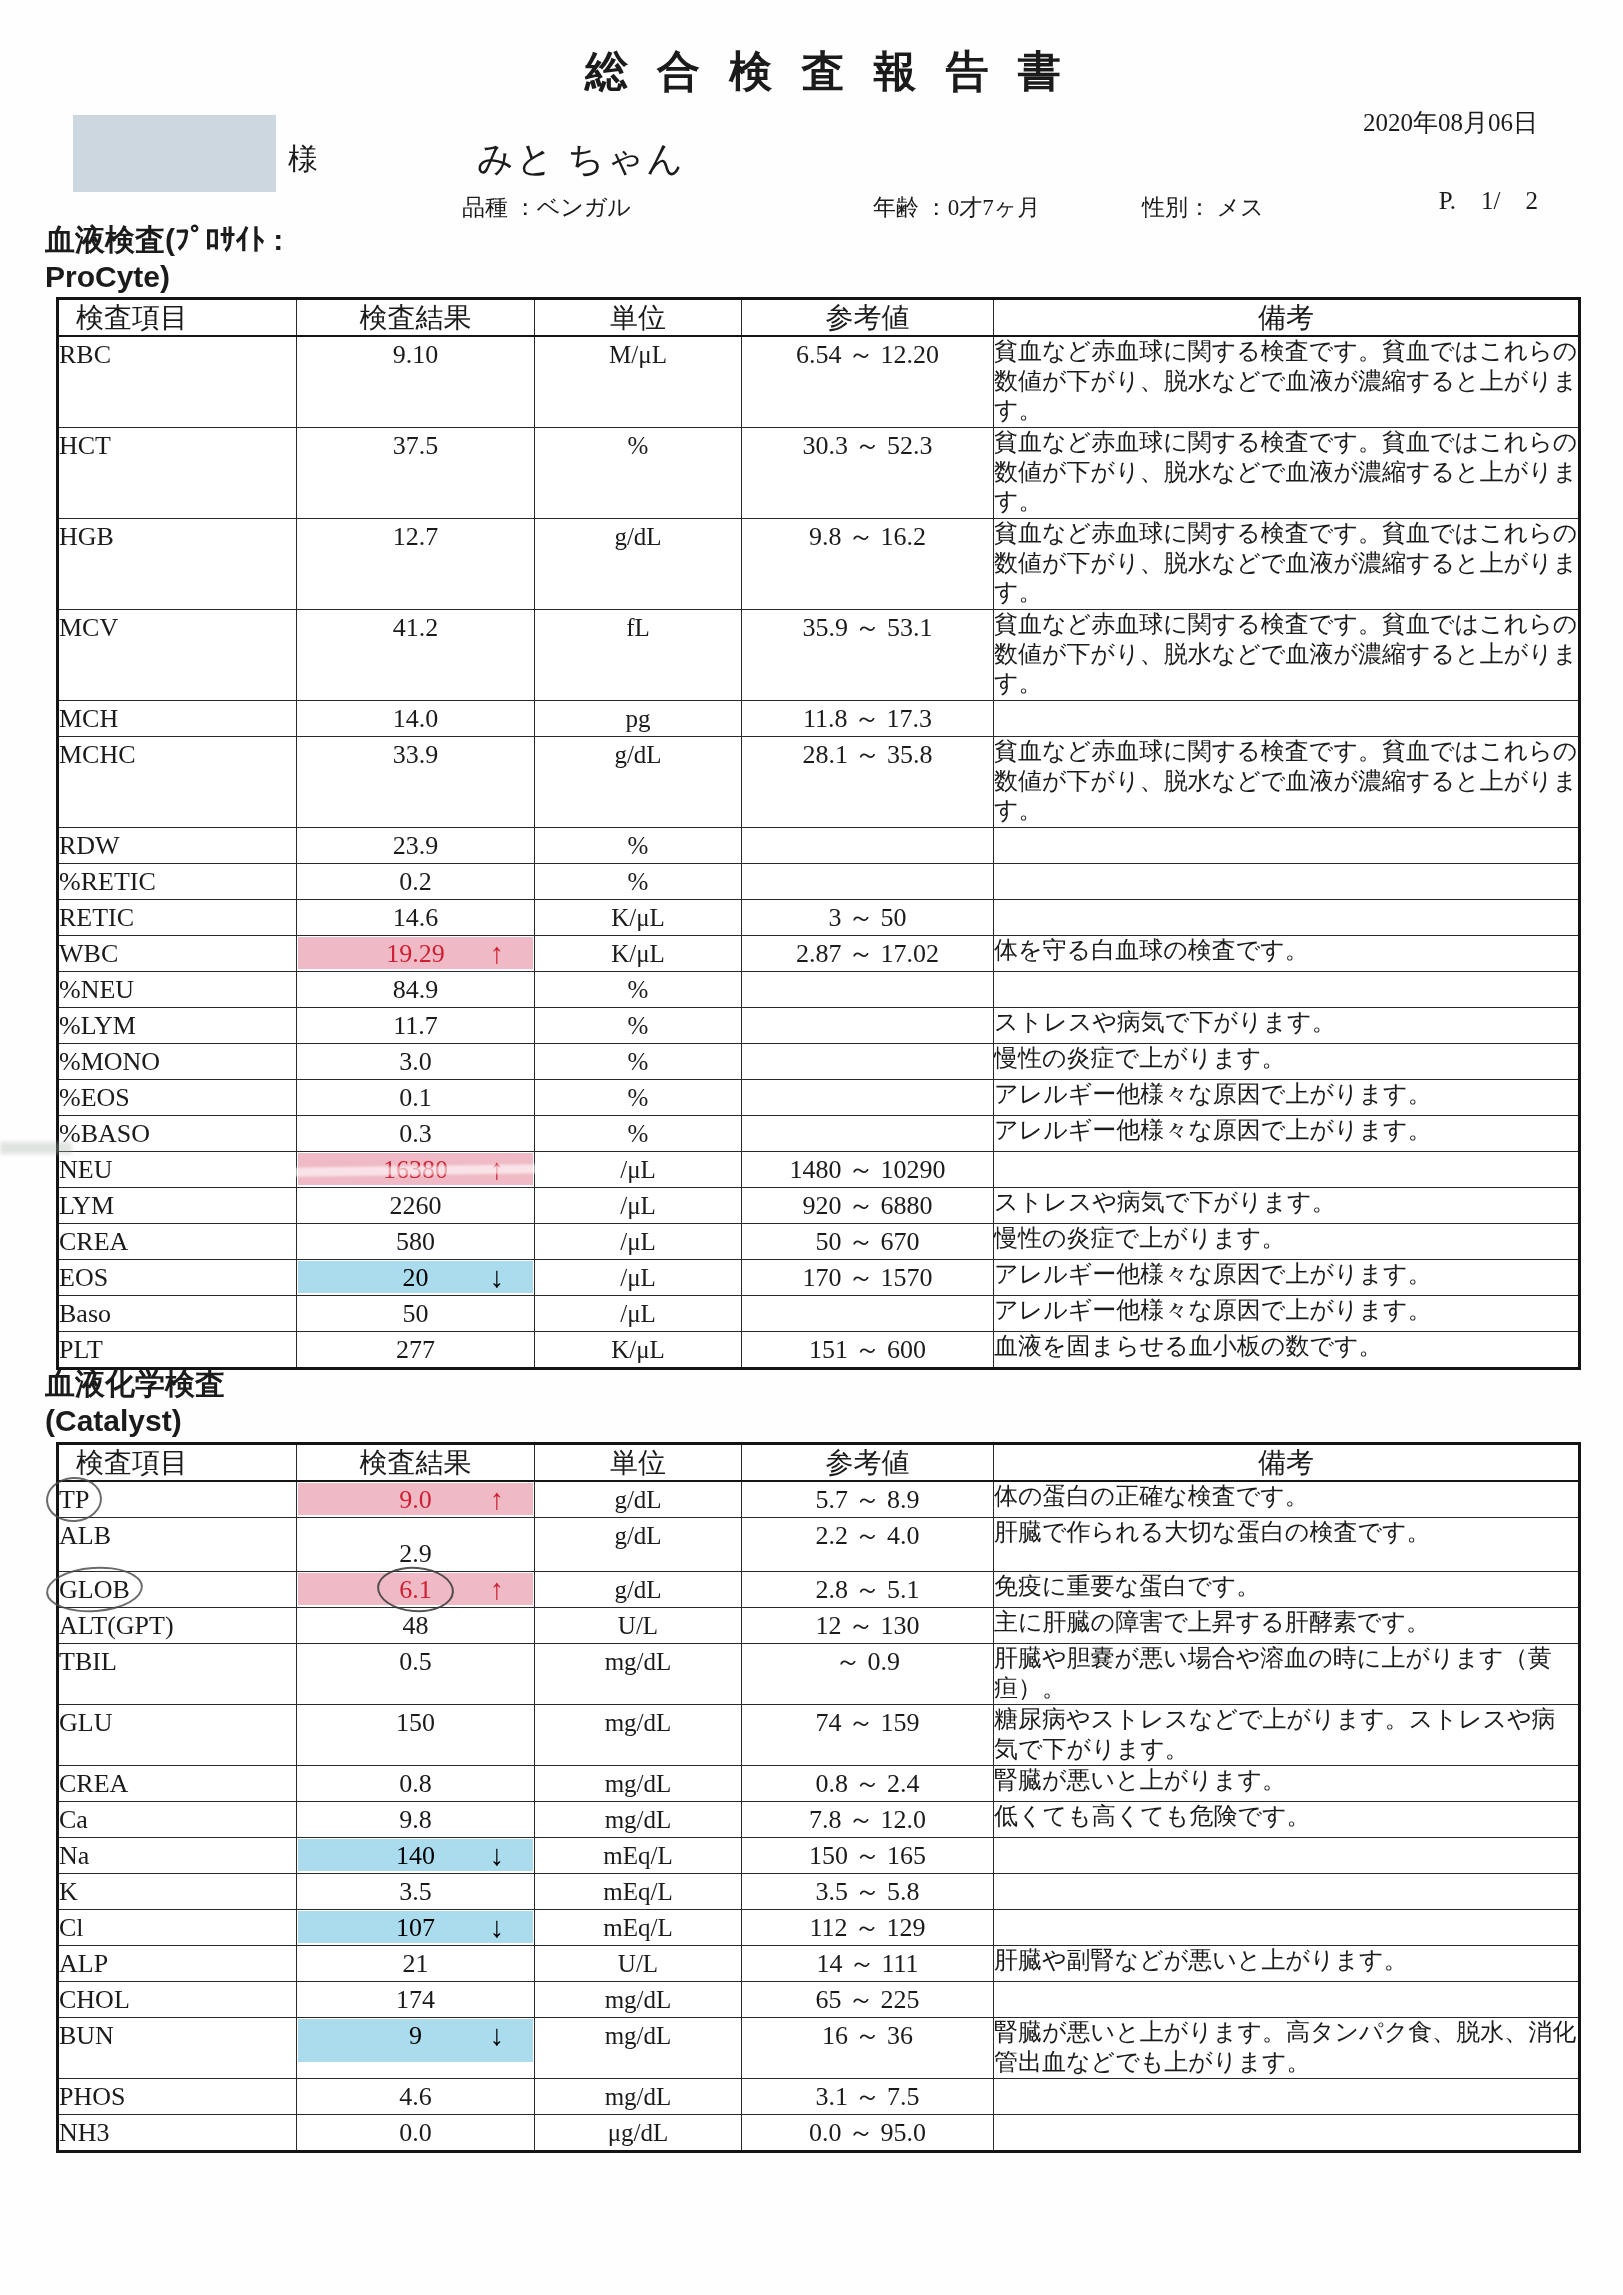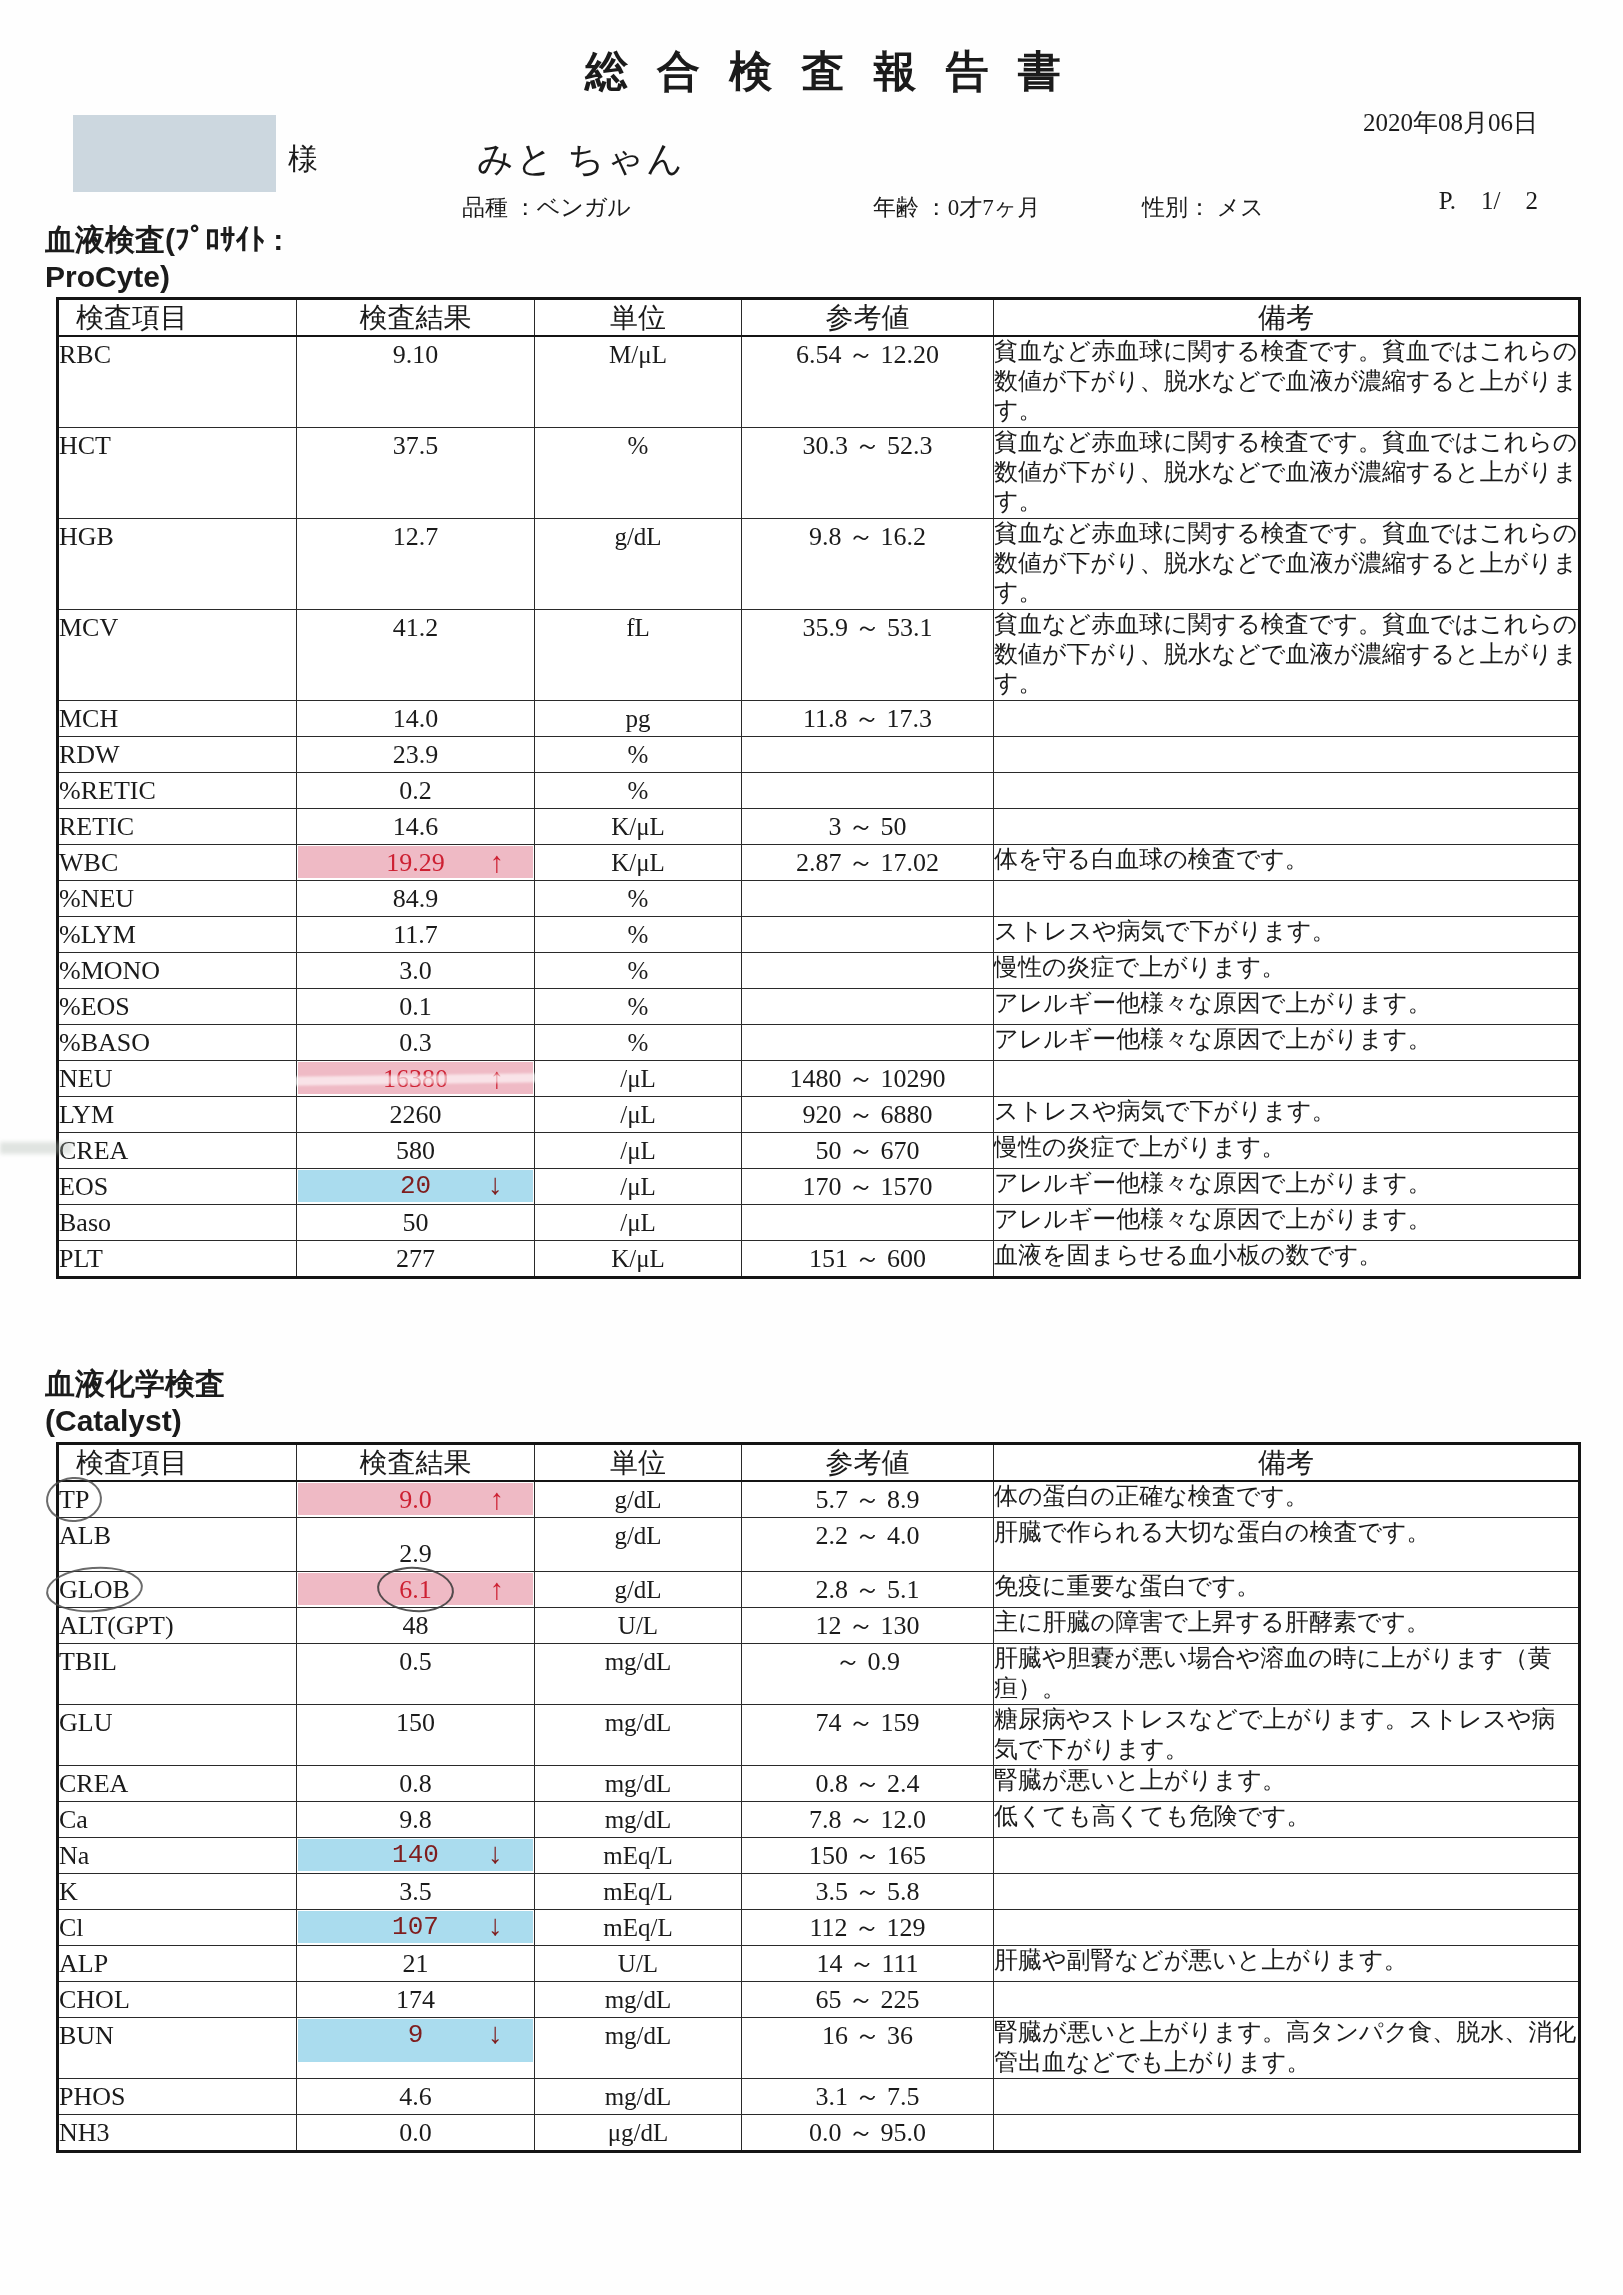--- a/index.html
+++ b/index.html
@@ -31,21 +31,21 @@
   td.c-item > span{display:inline-block;position:relative;}
   td.c-unit{text-align:center;font-size:25px;line-height:35px;}
   td.c-ref{text-align:center;font-size:26px;line-height:35px;white-space:pre;}
   td.c-note{font-size:24px;line-height:29.5px;padding:3.3px 9.2px 0 9.2px;text-align:left;}
   .vwrap{position:relative;text-align:center;}
   .val{position:relative;display:inline-block;font-size:26px;line-height:35px;z-index:1;}
   .arrow{position:absolute;right:30px;top:0;font-size:29px;line-height:35px;z-index:1;}
   .hl{position:absolute;left:1.3px;right:1.3px;top:1.3px;z-index:0;}
   .hl-pink{background:#efbac5;}
   .hl-blue{background:#aadcee;}
-  .t-red{color:#cd2032;} .t-blue{color:#7f1d1d;font-family:Liberation Mono, monospace;}
+  .t-red{color:#cd2032;} .t-blue{color:#000000;}
   .strike-band{position:absolute;left:-2.6px;right:-2.6px;top:13.7px;height:8.5px;z-index:3;
                background:rgba(255,255,255,.6);filter:blur(1.3px);transform:rotate(-0.8deg);}
   .pen-ellipse::before{content:'';position:absolute;border:2px solid rgba(70,70,70,.8);
                        border-radius:50%;pointer-events:none;}
   .pen-ellipse-item::before{inset:-5.2px -13px;transform:rotate(-4deg);}
   .pen-ellipse-val::before{inset:-5.2px -22px;transform:rotate(4deg);border-color:rgba(55,55,55,.85);}
   .smear{position:absolute;left:0;top:1142px;width:72px;height:11.8px;
          background:rgba(170,180,172,.35);filter:blur(2px);}
 </style>
 </head>
@@ -124,20 +124,29 @@
         </tr>
         <tr style="height: 35px;">
           <td class="c-item"><span>MCH</span></td>
           <td>
             <div class="vwrap" style="height: 35px;"><span class="val">14.0</span></div>
           </td>
           <td class="c-unit">pg</td>
           <td class="c-ref">11.8 ～ 17.3</td>
           <td class="c-note"></td>
         </tr>
+        <tr style="height: 90px;">
+          <td class="c-item"><span>MCHC</span></td>
+          <td>
+            <div class="vwrap" style="height: 90px;"><span class="val">33.9</span></div>
+          </td>
+          <td class="c-unit">g/dL</td>
+          <td class="c-ref">28.1 ～ 35.8</td>
+          <td class="c-note">貧血など赤血球に関する検査です。貧血ではこれらの数値が下がり、脱水などで血液が濃縮すると上がります。</td>
+        </tr>
         <tr style="height: 35px;">
           <td class="c-item"><span>RDW</span></td>
           <td>
             <div class="vwrap" style="height: 35px;"><span class="val">23.9</span></div>
           </td>
           <td class="c-unit">%</td>
           <td class="c-ref"></td>
           <td class="c-note"></td>
         </tr>
         <tr style="height: 35px;">

